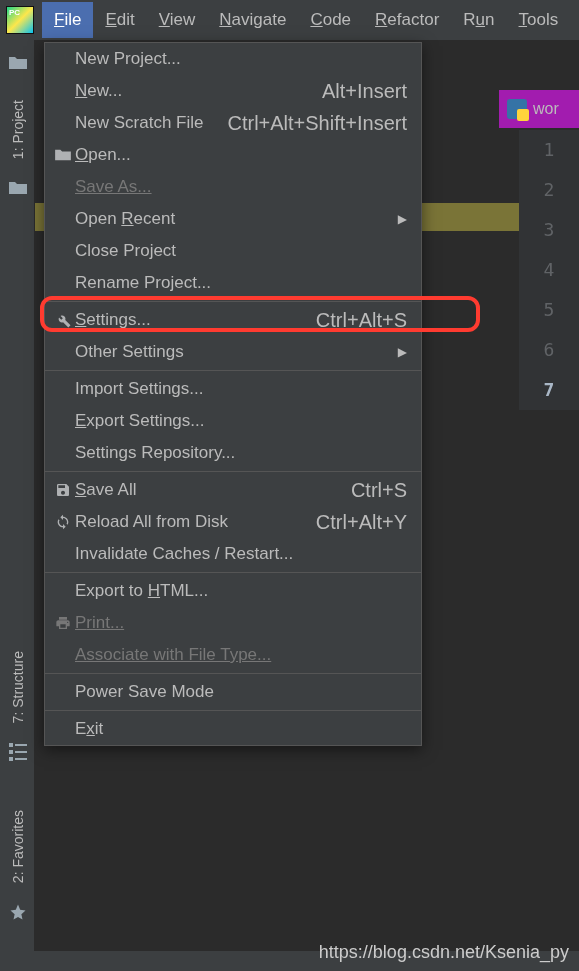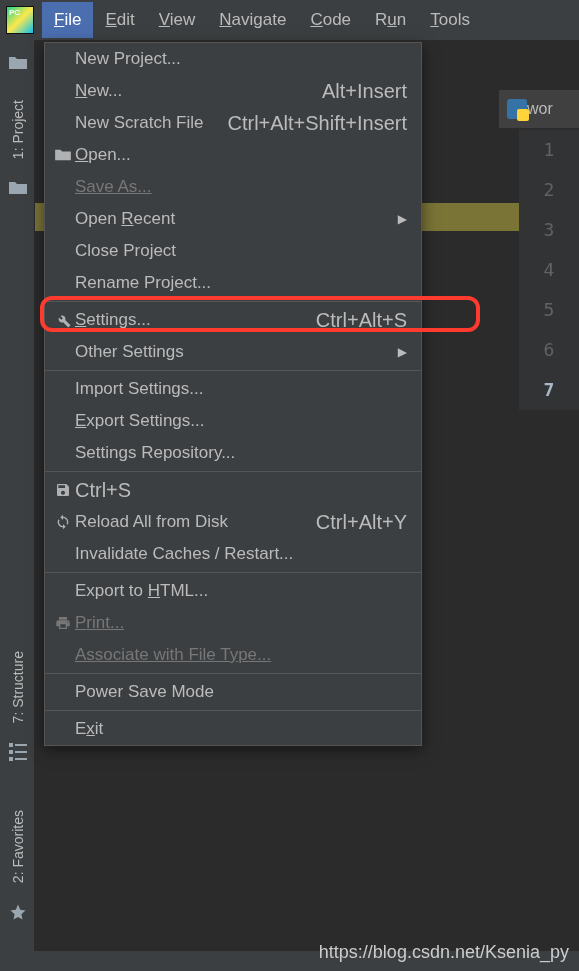--- a/index.html
+++ b/index.html
@@ -90,26 +90,27 @@
       right: 0;
       bottom: 20px;
       background: #2b2b2b;
     }
     .editor-tab {
       position: absolute;
       top: 50px;
       right: 0;
       height: 38px;
       width: 80px;
-      background: #404040;
+      background: #a21caf;
       display: flex;
       align-items: center;
       padding: 0 8px;
       color: #bbbbbb;
       font-size: 16px;
+      gap: 6px;
     }
     .py-icon {
       width: 20px;
       height: 20px;
       background: #3573a6;
       border-radius: 3px;
       position: relative;
     }
     .py-icon::after {
       content: "";
@@ -210,20 +211,21 @@
 </head>
 <body>
 
 <div class="menubar">
   <div class="menubar-logo"></div>
   <div class="menubar-item active"><span class="u">F</span><span>ile</span></div>
   <div class="menubar-item"><span class="u">E</span><span>dit</span></div>
   <div class="menubar-item"><span class="u">V</span><span>iew</span></div>
   <div class="menubar-item"><span class="u">N</span><span>avigate</span></div>
   <div class="menubar-item"><span class="u">C</span><span>ode</span></div>
+  <div class="menubar-item"><span class="u">R</span><span>efactor</span></div>
   <div class="menubar-item"><span>R</span><span class="u">u</span><span>n</span></div>
   <div class="menubar-item"><span class="u">T</span><span>ools</span></div>
 </div>
 
 <div class="left-rail">
   <div class="rail-group" style="top:4px;">
     <div class="rail-icon">
       <svg width="20" height="16" viewBox="0 0 20 16">
           <path fill="#9aa7b0" d="M1 2h6l2 2h10v10H1z"></path>
         </svg>
@@ -345,20 +347,21 @@
       <span class="icon-slot"></span>
       <span class="label">Settings Repository...</span>
     </div>
     <div class="dropdown-sep"></div>
     <div class="dropdown-item">
       <span class="icon-slot">
         <svg width="16" height="16" viewBox="0 0 24 24">
           <path fill="#afb1b3" d="M17 3H5c-1.1 0-2 .9-2 2v14c0 1.1.9 2 2 2h14c1.1 0 2-.9 2-2V7l-4-4zm-5 16c-1.7 0-3-1.3-3-3s1.3-3 3-3 3 1.3 3 3-1.3 3-3 3zm3-10H5V5h10v4z"></path>
         </svg>
       </span>
+      <span class="label"><span class="u">S</span>ave All</span>
       <span class="shortcut">Ctrl+S</span>
     </div>
     <div class="dropdown-item">
       <span class="icon-slot">
         <svg width="16" height="16" viewBox="0 0 24 24">
           <path fill="#afb1b3" d="M12 4V1L8 5l4 4V6c3.3 0 6 2.7 6 6 0 1-.3 2-.7 2.8l1.5 1.5C19.5 15 20 13.6 20 12c0-4.4-3.6-8-8-8zm0 14c-3.3 0-6-2.7-6-6 0-1 .3-2 .7-2.8L5.2 7.7C4.5 9 4 10.4 4 12c0 4.4 3.6 8 8 8v3l4-4-4-4v3z"></path>
         </svg>
       </span>
       <span class="label">Reload All from Disk</span>
       <span class="shortcut">Ctrl+Alt+Y</span>

